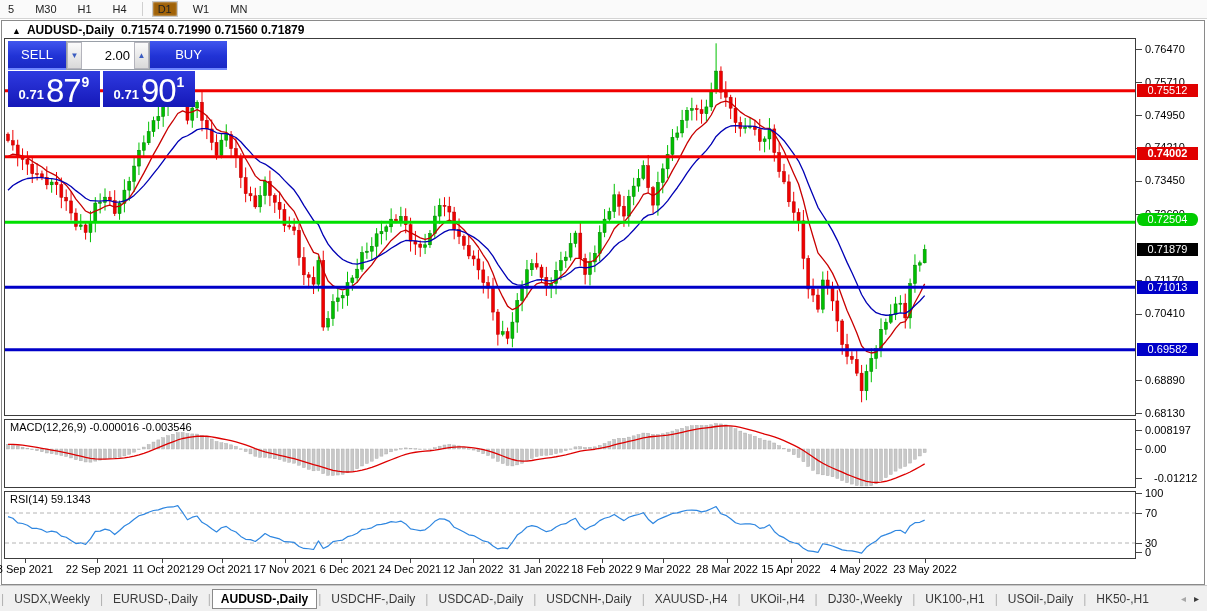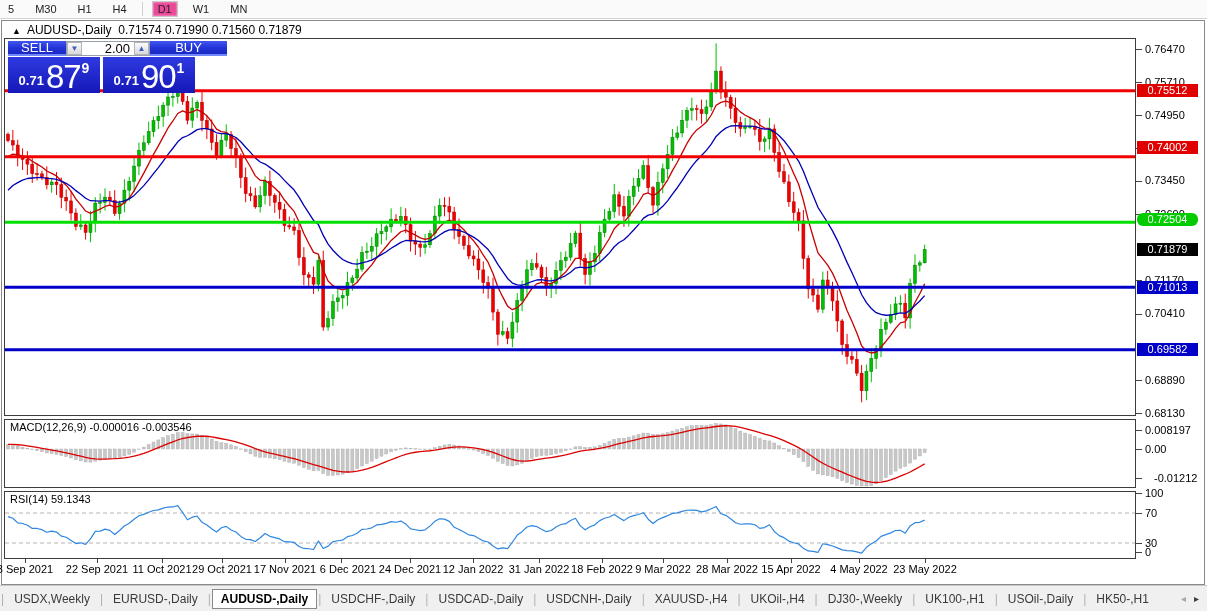--- a/index.html
+++ b/index.html
@@ -6,46 +6,46 @@
   html,body { width:1207px; height:611px; overflow:hidden; background:#ffffff;
               font-family:"Liberation Sans", sans-serif; }
   body { position:relative; }
   .abs { position:absolute; }
 
   
   .toolbar { left:0; top:0; width:1207px; height:19px; background:#fafafa;
              border-bottom:1px solid #d4d4d4; display:flex; align-items:center; gap:9px;
              padding-left:2px; font-size:11px; color:#222; }
   .tf-btn { padding:1px 5px; cursor:default; border:1px solid transparent; }
-  .tf-btn.active { background:#ec4899; border:1px solid #c8c8c8; box-shadow:inset 0 0 2px #e8e8e8; }
+  .tf-btn.active { background:#a16207; border:1px solid #c8c8c8; box-shadow:inset 0 0 2px #e8e8e8; }
   .tf-sep { width:1px; height:14px; background:#d0d0d0; }
 
   
   .win-frame { left:1px; top:20px; width:1204px; height:565px; border:1px solid #8a8a8a; background:#fff; }
-  .titlebar { left:12px; top:23px; font-size:12px; color:#000; white-space:pre; }
+  .titlebar { left:12px; top:23px; font-size:12px; color:#000; white-space:pre;font-weight:bold; }
   .titlebar .tri { font-size:9px; margin-right:6px; }
 
   .pane { background:#fff; border:1px solid #3c3c3c; overflow:hidden; }
   .pane-main { left:4px; top:38px;  width:1132px; height:378px; }
   .pane-macd { left:4px; top:419px; width:1132px; height:69px; }
   .pane-rsi  { left:4px; top:491px; width:1132px; height:68px; }
   .pane svg { position:absolute; left:0; top:0; }
   .ind-label { left:10px; font-size:11px; color:#000; z-index:3; }
 
   .axis-tick { width:6px; height:1px; background:#444; left:1136px; }
   .axis-label { left:1145px; font-size:11px; color:#000; white-space:nowrap; }
   .badge { left:1137px; width:61px; height:13px; font-size:11px; color:#fff;
            text-align:center; line-height:13px; z-index:4; }
 
   .date-tick { width:1px; height:4px; background:#444; top:559px; }
   .date-label { top:563px; font-size:11px; color:#000; white-space:nowrap; transform:translateX(-50%); }
 
   
   .trade-panel { left:8px; top:41px; width:219px; z-index:6; font-family:"Liberation Sans",sans-serif; }
-  .tp-row1 { display:flex; height:15px; }
+  .tp-row1 { display:flex; height:29px; }
   .tp-btn { background:linear-gradient(#4156ee,#2133d6 55%,#1a29c4); color:#fff; font-size:13px;
             display:flex; align-items:center; justify-content:center; cursor:pointer;
             border-bottom:2px solid #6f86ff; }
   .tp-sell { width:58px; } .tp-buy { flex:1; }
   .tp-spin { width:84px; display:flex; border:1px solid #9aa0a8; background:#e8e8e8; }
   .spin-btn { width:15px; display:flex; align-items:center; justify-content:center;
               background:linear-gradient(#fbfbfb,#d9d9d9); border:1px solid #b4b4bc;
               color:#3a5cc0; font-size:8px; cursor:pointer; }
   .spin-field { flex:1; border:none; outline:none; background:#fff; font-size:13px;
                 text-align:right; padding-right:4px; color:#000; width:40px; }
@@ -720,21 +720,21 @@
     <div class="abs axis-label" style="top: 207.566px;">0.72690</div>
     <div class="abs axis-tick" style="top: 280.441px;"></div>
     <div class="abs axis-label" style="top: 273.941px;">0.71170</div>
     <div class="abs axis-tick" style="top: 313.629px;"></div>
     <div class="abs axis-label" style="top: 307.129px;">0.70410</div>
     <div class="abs axis-tick" style="top: 380.004px;"></div>
     <div class="abs axis-label" style="top: 373.504px;">0.68890</div>
     <div class="abs axis-tick" style="top: 413.192px;"></div>
     <div class="abs axis-label" style="top: 406.692px;">0.68130</div>
     <div class="abs badge" style="top: 84.3341px; background: rgb(224, 0, 0);">0.75512</div>
-    <div class="abs badge" style="top: 141px; background: rgb(224, 0, 0);">0.74002</div>
+    <div class="abs badge" style="top: 147px; background: rgb(224, 0, 0); font-weight: bold;">0.74002</div>
     <div class="abs badge" style="top: 213px; background: rgb(0, 204, 0); border-radius: 6px;">0.72504</div>
     <div class="abs badge" style="top: 242.98px; background: rgb(0, 0, 0);">0.71879</div>
     <div class="abs badge" style="top: 280.797px; background: rgb(0, 0, 200);">0.71013</div>
     <div class="abs badge" style="top: 343.286px; background: rgb(0, 0, 200);">0.69582</div>
     <div class="abs axis-tick" style="top: 430px;"></div>
     <div class="abs axis-label" style="top: 423.5px;">0.008197</div>
     <div class="abs axis-tick" style="top: 449px;"></div>
     <div class="abs axis-label" style="top: 442.5px;">0.00</div>
     <div class="abs axis-tick" style="top: 478px;"></div>
     <div class="abs axis-label" style="top: 471.5px; margin-left: 9px;">-0.01212</div>

